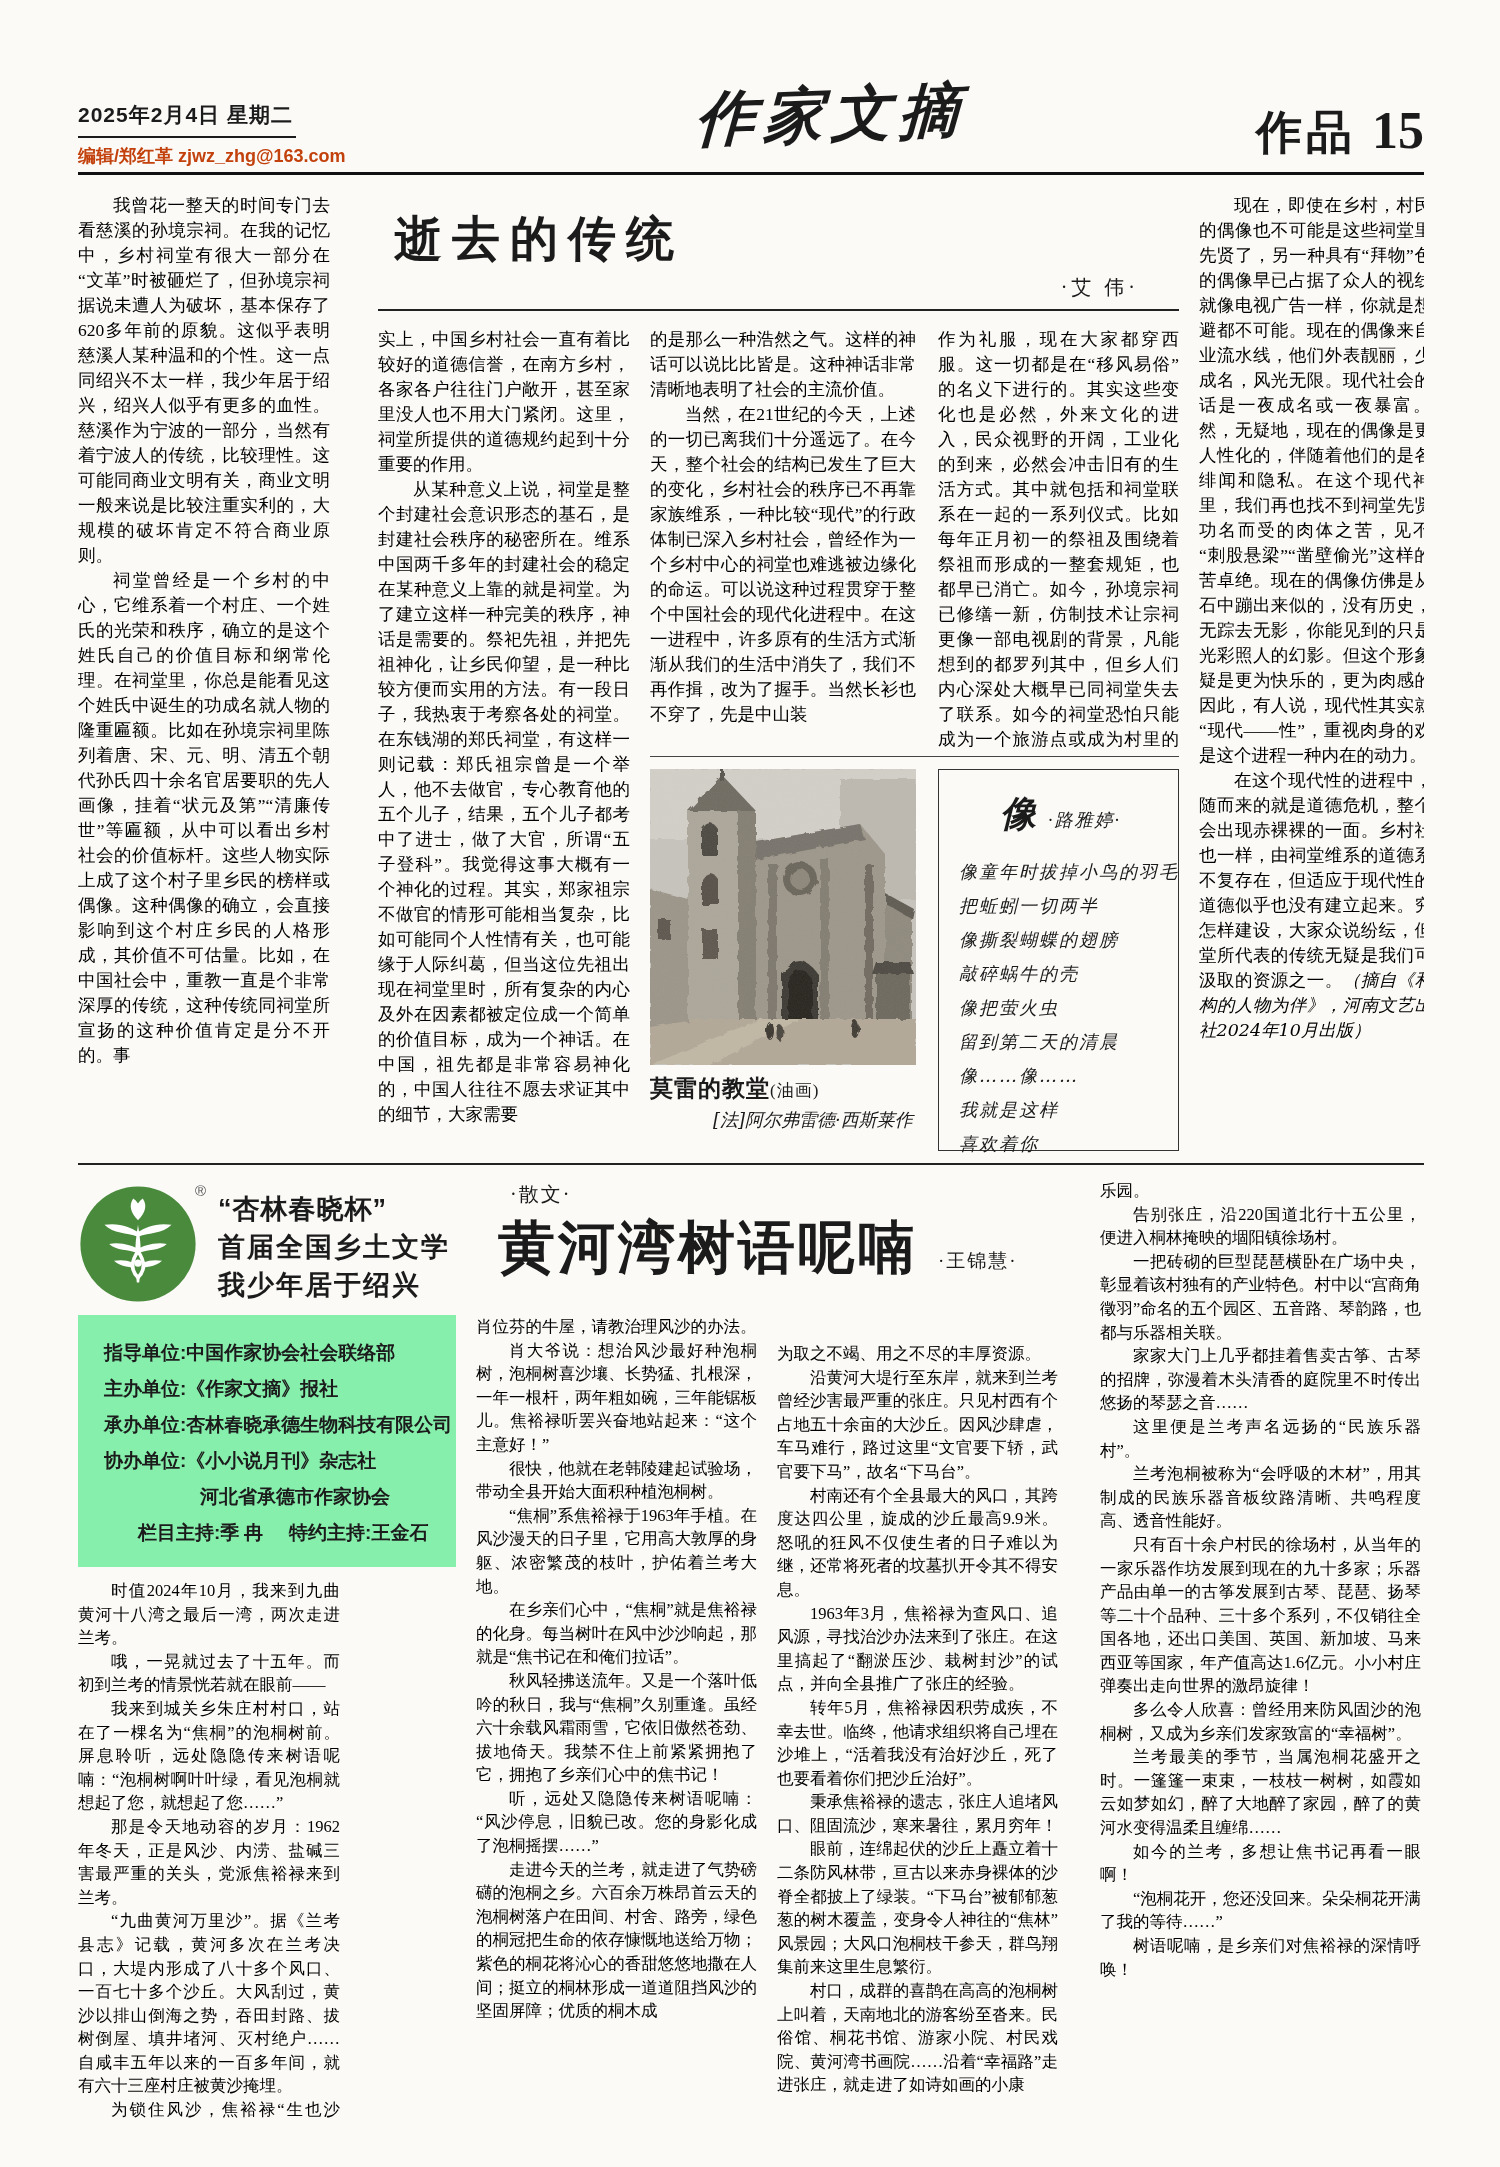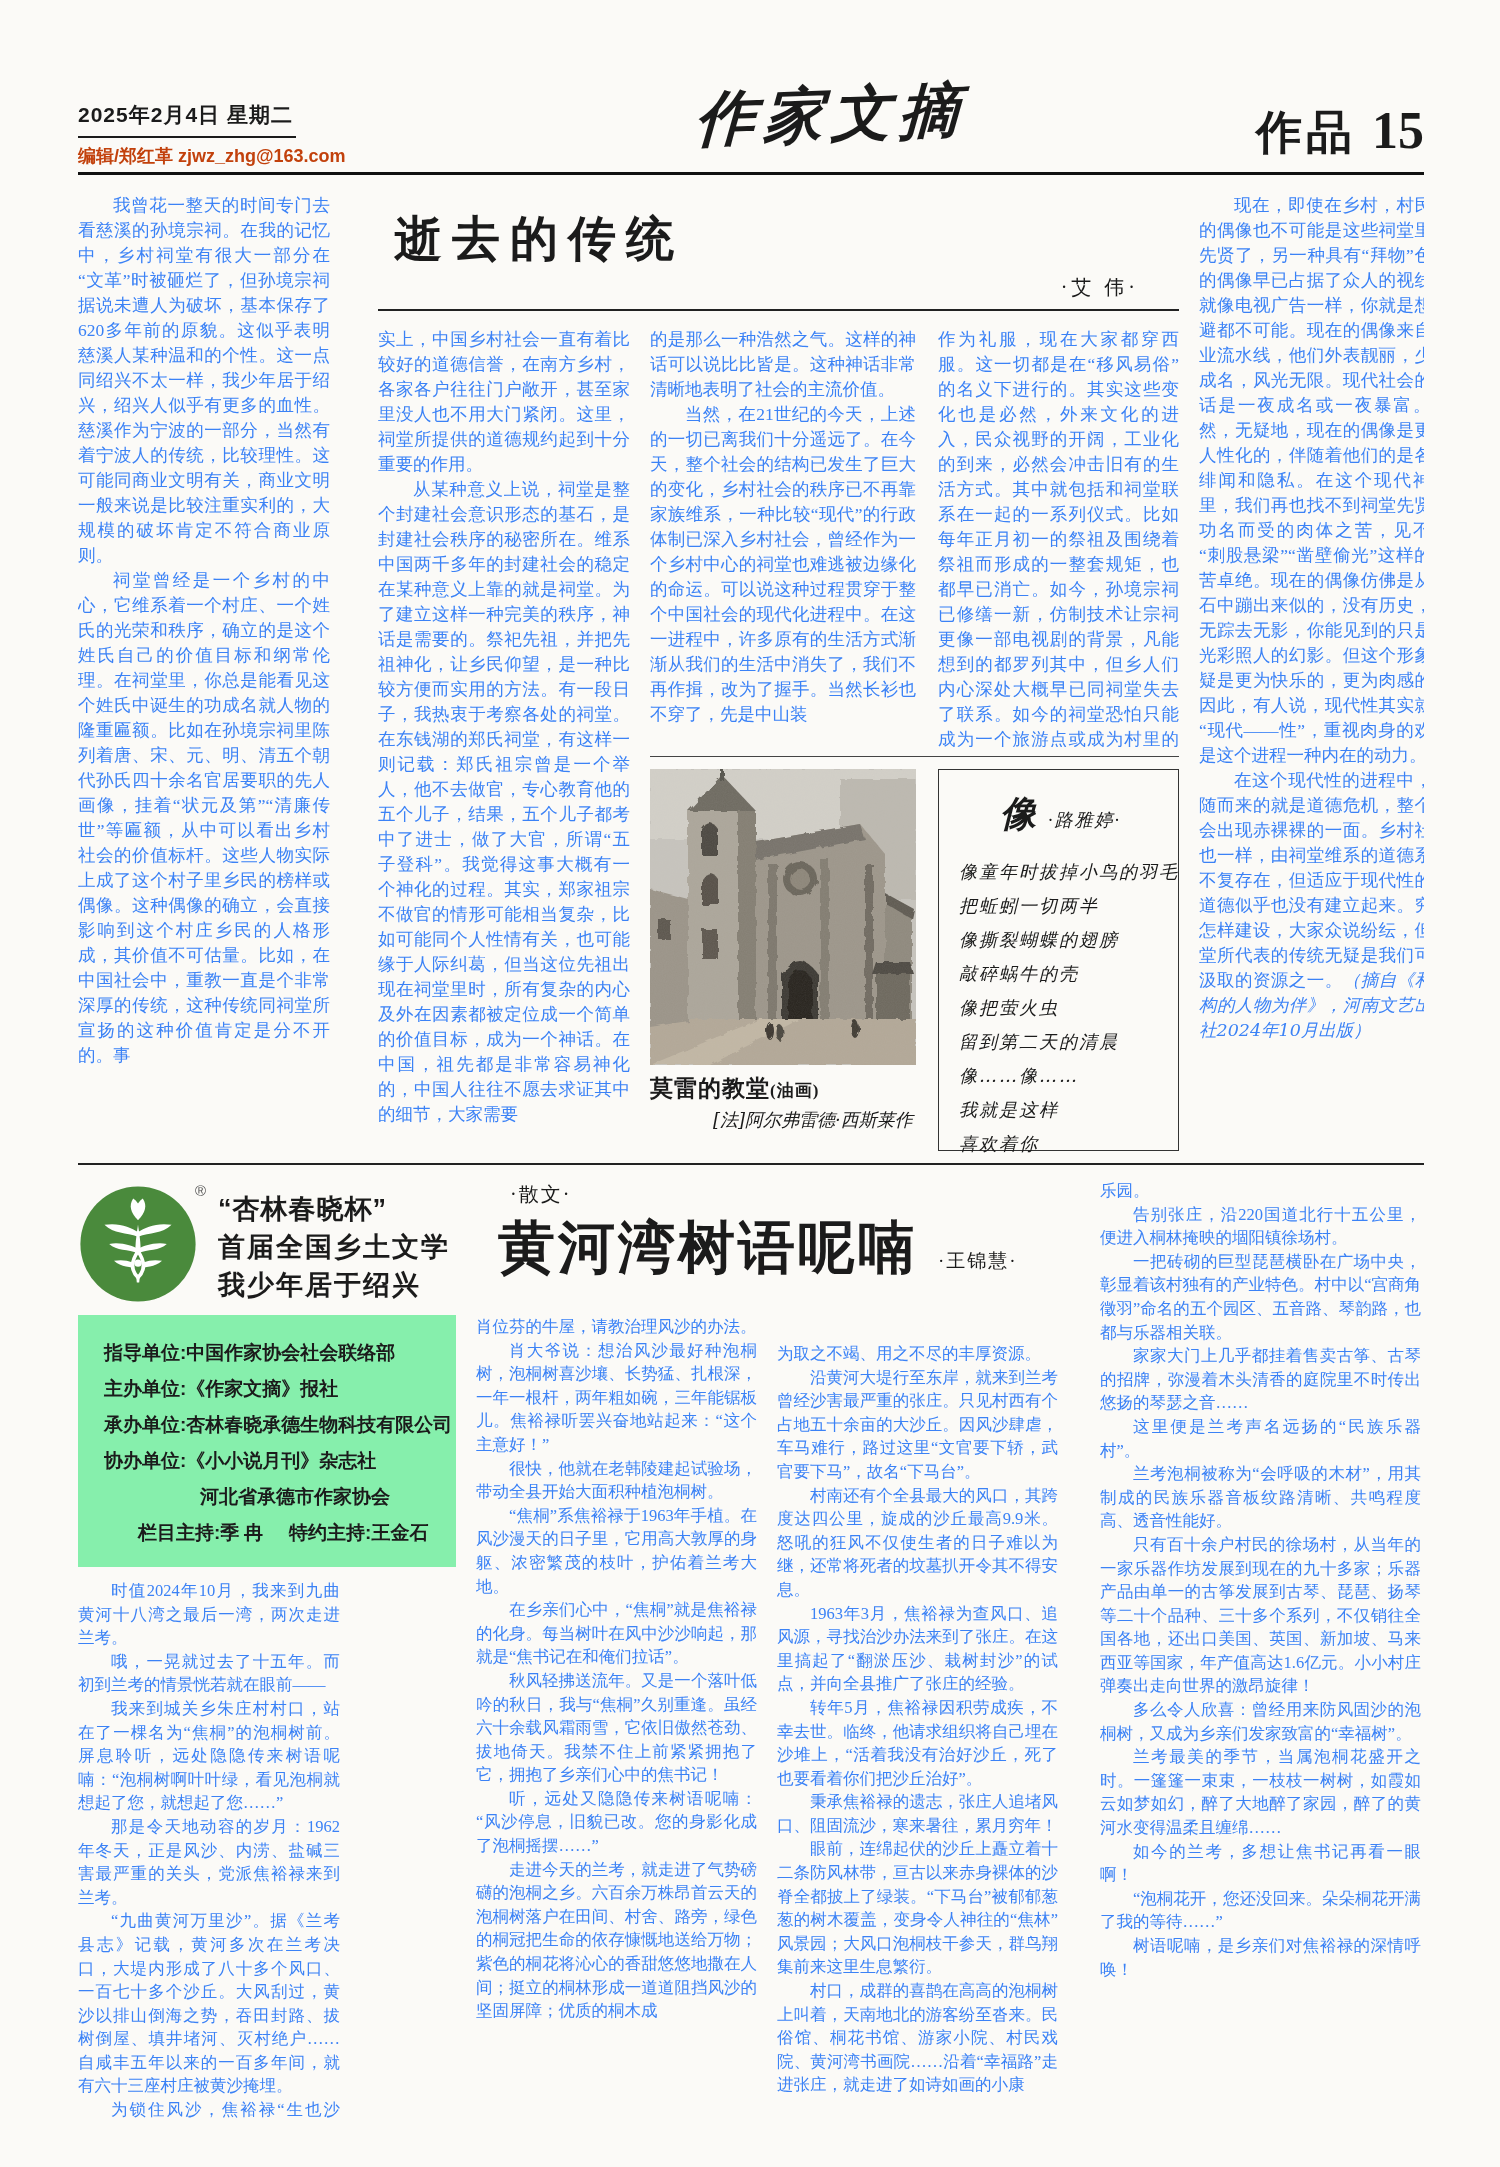--- a/index.html
+++ b/index.html
@@ -18,21 +18,21 @@
   .editor-line { font-family:"Liberation Sans","DejaVu Sans",sans-serif; font-weight:bold; font-size:18px; color:#c2410c; }
   .masthead { font-family:"DejaVu Serif",serif; font-style:italic; font-weight:bold; font-size:60px;
     letter-spacing:8px; transform:rotate(-2deg) skewX(-4deg); padding-bottom:14px; margin-left:60px; }
   .hdr-right { display:flex; align-items:baseline; gap:16px; padding-bottom:6px; }
   .section-name { font-family:"Liberation Sans","DejaVu Sans",sans-serif; font-weight:900; font-size:46px; letter-spacing:4px; }
   .page-number { font-family:"Liberation Serif",serif; font-weight:bold; font-size:52px; }
   .hdr-rule { border-top:3px solid #111; margin-top:2px; }
 
   
   .col p { font-size:17.5px; line-height:25px; text-align:justify; text-indent:2em;
-           word-break:break-all; color:#3b82f6; }
+           word-break:break-all; color:#000000; }
   .col p.ni { text-indent:0; }
   .kai { font-style:italic; font-family:"DejaVu Serif",serif; }
 
   
   .top-article { display:flex; gap:20px; height:962px; overflow:hidden; margin-top:18px; }
   .colw1 { width:252px; flex:none; }
   .lead-main { width:801px; flex:none;margin-left:28px; }
   .colw5 { width:251px; flex:none; }
   .lead-titlebar { position:relative; height:116px; }
   .lead-title { font-family:"Liberation Serif","DejaVu Serif",serif; font-weight:900; font-size:48px;
@@ -43,21 +43,21 @@
   .colw2 { width:252px; flex:none; }
   .mid { width:529px; flex:none; }
   .mid-text { display:flex; gap:22px; height:420px; overflow:hidden; }
   .colw3 { width:266px; flex:none; }
   .colw4 { width:241px; flex:none; }
   .mid-rule { border-top:1px solid #444; margin:9px 0 12px; }
   .mid-art { display:flex; gap:22px; }
   .painting-fig { width:266px; flex:none; }
   .painting-fig svg { display:block; width:266px; height:296px; background:#c9c6c0; }
   .cap-line1 { font-size:23px; font-weight:bold; margin-top:8px; letter-spacing:1px; }
-  .cap-line1 .cap-medium { font-size:17px; font-weight:bold; }
+  .cap-line1 .cap-medium { font-size:17px; font-weight:normal; }
   .cap-line2 { font-size:18px; margin-top:4px; text-indent:3.5em; }
   .poem-box { width:241px; flex:none; border:1.5px solid #333; padding:20px 16px 10px 20px; height:382px; }
   .poem-head { display:flex; align-items:baseline; gap:12px; justify-content:center; margin-bottom:16px; }
   .poem-title { font-size:36px; font-weight:900; font-family:"DejaVu Serif",serif; font-style:italic; }
   .poem-author { font-size:18px; font-style:italic; letter-spacing:2px; }
   .poem-line { font-size:18px; font-style:italic; font-family:"DejaVu Serif",serif;
     line-height:34px; letter-spacing:2px; white-space:nowrap; }
 
   
   .section-rule { border-top:2px solid #222; margin:8px 0 14px; }

